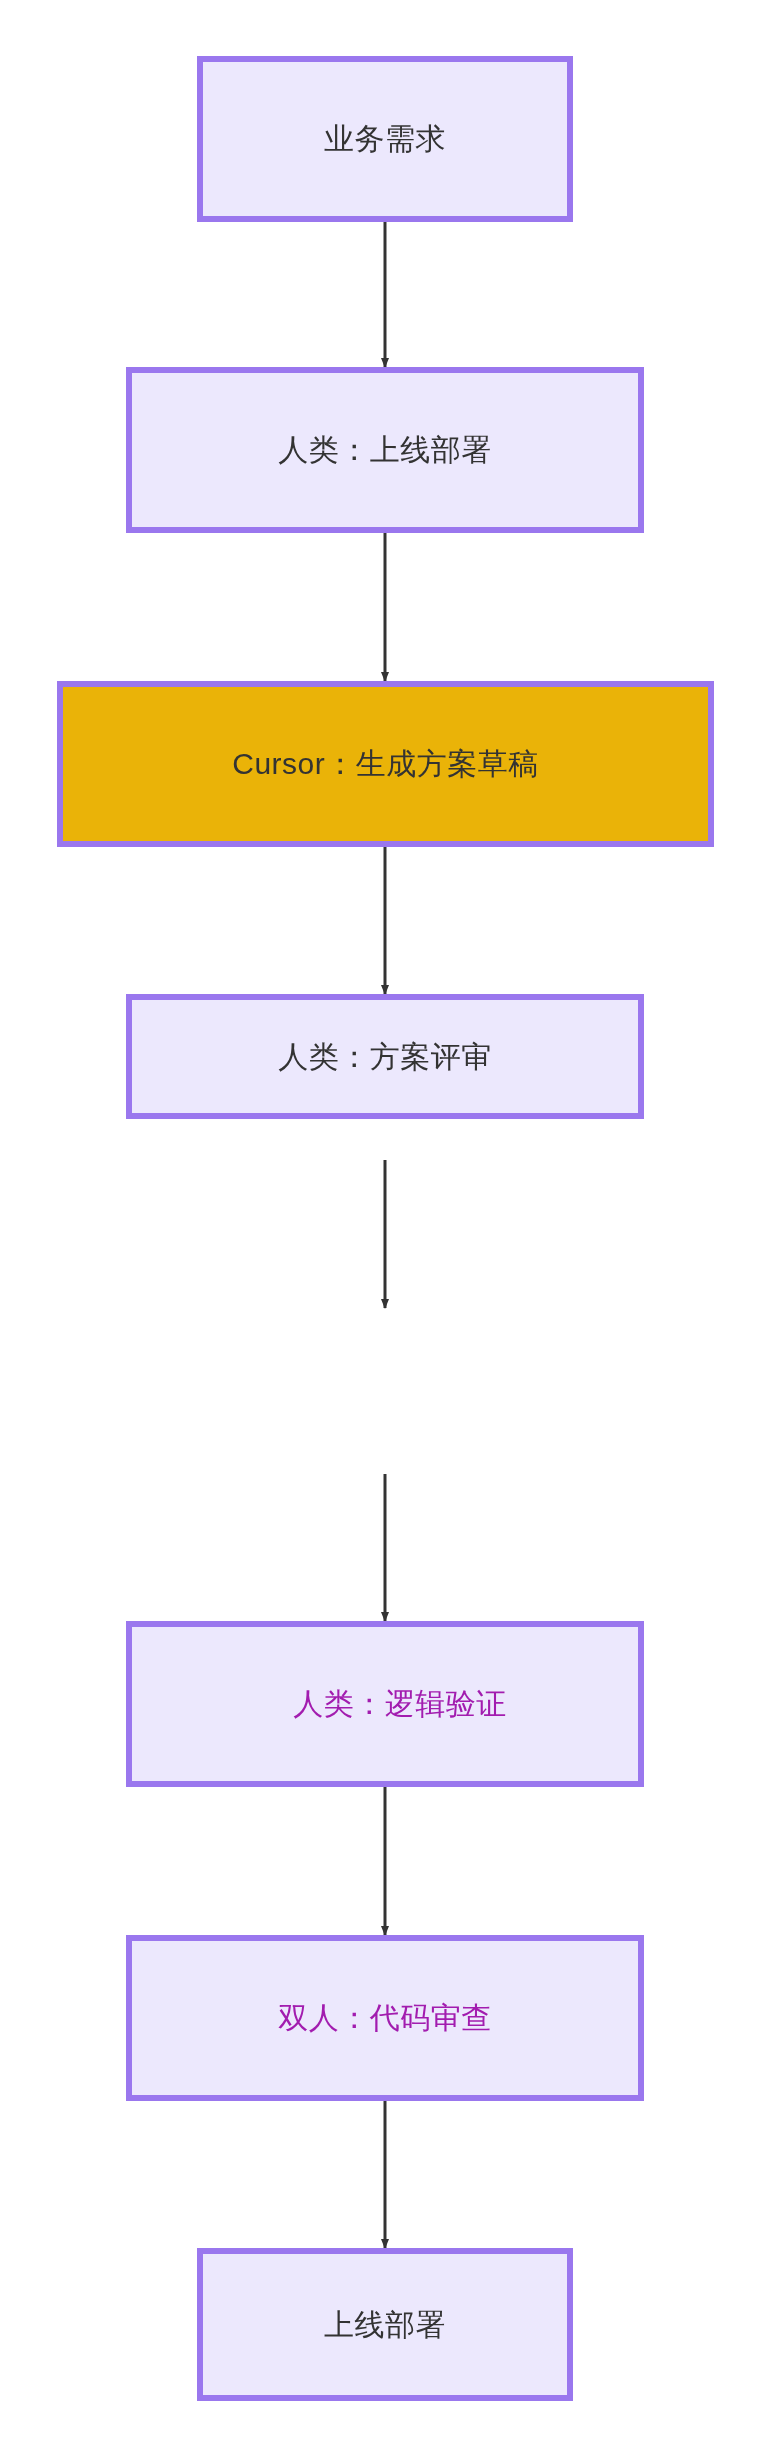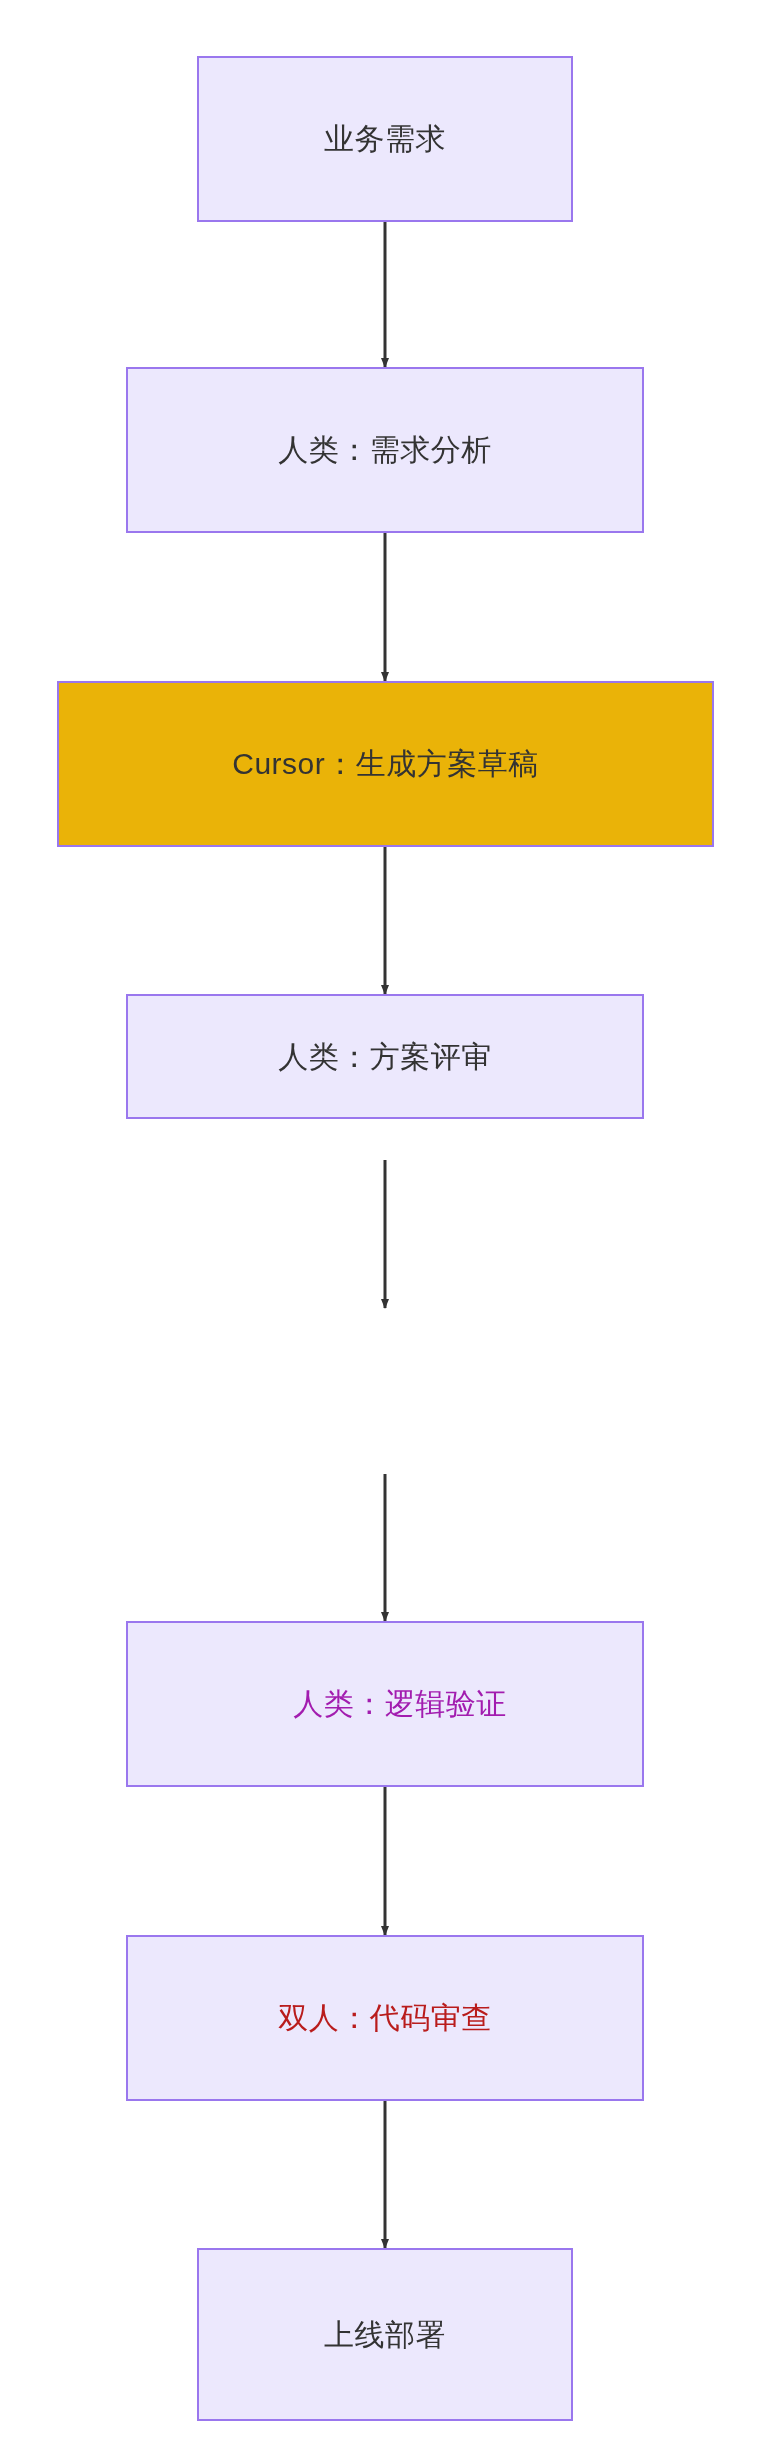--- a/index.html
+++ b/index.html
@@ -30,21 +30,21 @@
     position: absolute;
     left: 0;
     top: 0;
     width: 771px;
     height: 2464px;
   }
   .node {
     position: absolute;
     box-sizing: border-box;
     background: #ECE8FD;
-    border: 2px solid #a16207;
+    border: 6px solid #a16207;
     display: flex;
     align-items: center;
     justify-content: center;
     border-radius: 0;
   }
   .node-label {
     font-family: "Liberation Sans", "DejaVu Sans", sans-serif;
     font-size: 30px;
     line-height: 1.2;
     color: #333333;
@@ -75,38 +75,38 @@
     </g>
   </svg>
 
   <div class="node-layer">
 
     <div class="node" style="left: 197px; top: 56px; width: 376px; height: 166px; background: rgb(236, 232, 253); border-color: rgb(154, 119, 238);">
       <span class="node-label" style="color: rgb(51, 51, 51);">业务需求</span>
     </div>
 
     <div class="node" style="left: 126px; top: 367px; width: 518px; height: 166px; background: rgb(236, 232, 253); border-color: rgb(154, 119, 238);">
-      <span class="node-label" style="color: rgb(51, 51, 51);">人类：需求分析</span>
+      <span class="node-label" style="color: rgb(51, 51, 51);">人类：上线部署</span>
     </div>
 
     <div class="node" style="left: 57px; top: 681px; width: 657px; height: 166px; background: #eab308; border-color: rgb(154, 119, 238);">
       <span class="node-label" style="color: rgb(51, 51, 51);">Cursor：生成方案草稿</span>
     </div>
 
     <div class="node" style="left: 126px; top: 994px; width: 518px; height: 125px; background: rgb(236, 232, 253); border-color: rgb(154, 119, 238);">
       <span class="node-label" style="color: rgb(51, 51, 51);">人类：方案评审</span>
     </div>
 
 
     <div class="node" style="left: 126px; top: 1621px; width: 518px; height: 166px; background: rgb(236, 232, 253); border-color: rgb(154, 119, 238);">
       <span class="node-label" style="color: #a21caf; margin-left: 30px;">人类：逻辑验证</span>
     </div>
 
     <div class="node" style="left: 126px; top: 1935px; width: 518px; height: 166px; background: rgb(236, 232, 253); border-color: rgb(154, 119, 238);">
-      <span class="node-label" style="color: #b91c1c;">双人：代码审查</span>
+      <span class="node-label" style="color: #a21caf;">双人：代码审查</span>
     </div>
 
-    <div class="node" style="left: 197px; top: 2248px; width: 376px; height: 173px; background: rgb(236, 232, 253); border-color: rgb(154, 119, 238);">
+    <div class="node" style="left: 197px; top: 2248px; width: 376px; height: 153px; background: rgb(236, 232, 253); border-color: rgb(154, 119, 238);">
       <span class="node-label" style="color: rgb(51, 51, 51);">上线部署</span>
     </div>
 
   </div>
 </div>
 
 </body></html>

